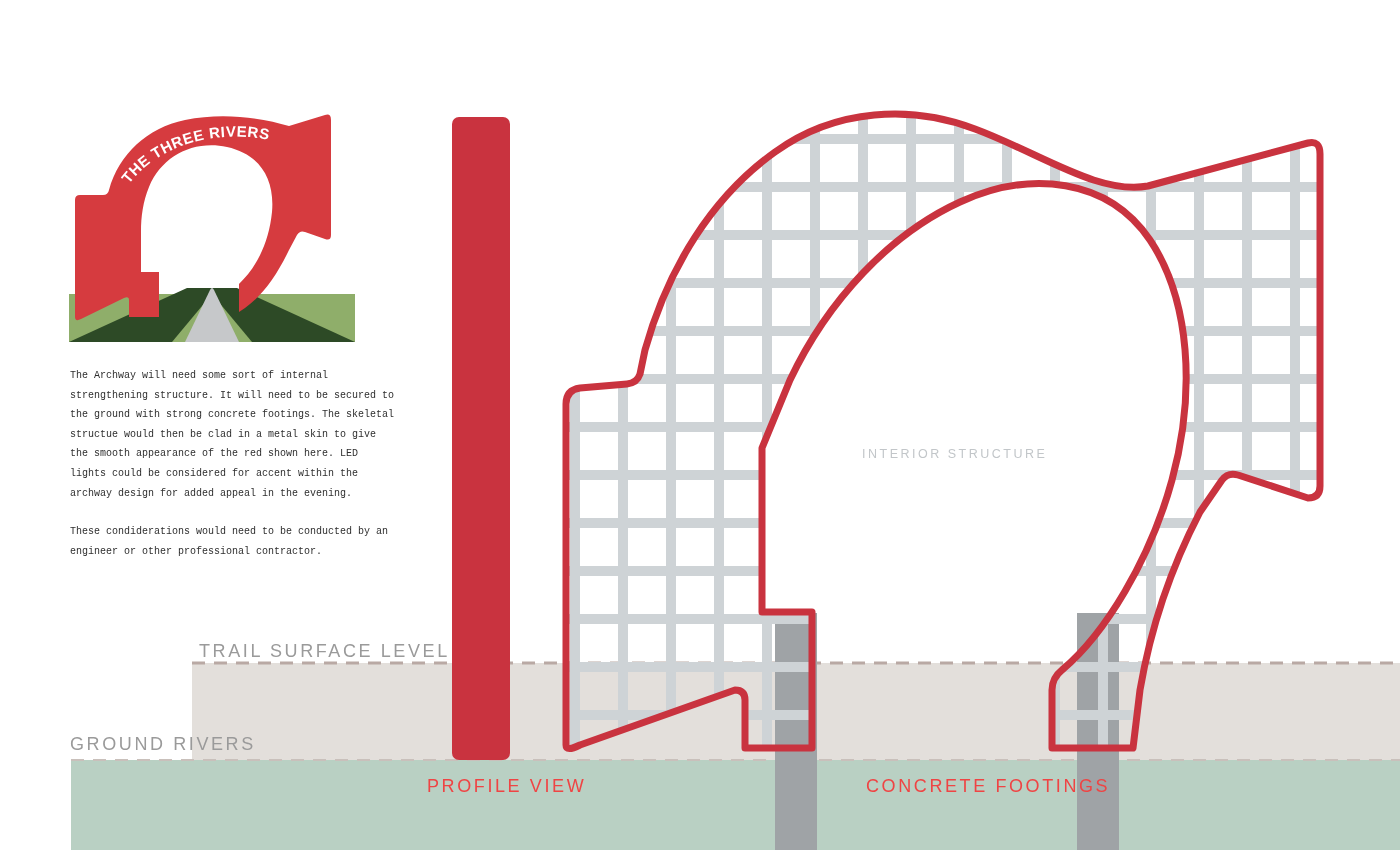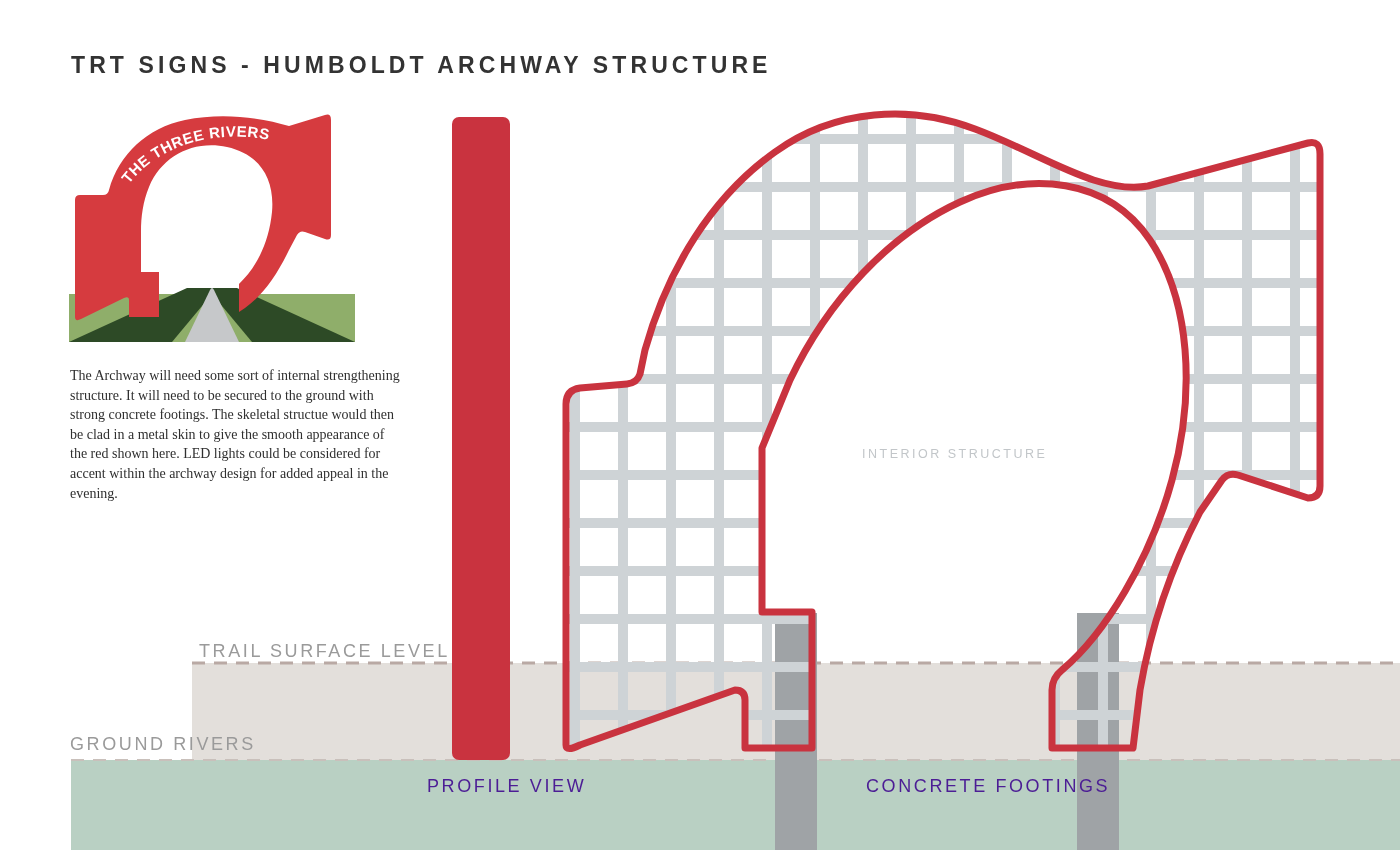--- a/index.html
+++ b/index.html
@@ -20,37 +20,37 @@
     font-size:23px;
     font-weight:700;
     letter-spacing:4.1px;
     color:#333333;
     white-space:nowrap;
   }
 
   
   .body-copy{
     position:absolute;left:70px;top:366px;width:330px;
-    font-family:Liberation Serif, serif;
-    font-size:14px;
+    font-family:Liberation Mono, monospace;
+    font-size:10px;
     line-height:19.6px;
     color:#2f2f2f;
   }
   .body-copy p{margin:0 0 19px 0;}
 
   
   .lbl{
     position:absolute;
     font-family:"Liberation Sans", sans-serif;
     font-size:18px;
     letter-spacing:2.6px;
     white-space:nowrap;
   }
   .lbl-grey{color:#9a9a9a;}
-  .lbl-white{color:#4c1d95;}
+  .lbl-white{color:#ef4444;}
   .lbl-faint{color:#c2c6c9;}
 
   #trail-surface-label{left:199px;top:641px;}
   #ground-level-label{left:70px;top:734px;}
   #profile-view-label{left:427px;top:776px;}
   #concrete-footings-label{left:866px;top:776px;}
   #interior-structure-label{left:862px;top:447px;font-size:12.5px;letter-spacing:2.5px;}
 
   svg{display:block;}
   #scene{position:absolute;left:0;top:0;}
@@ -209,24 +209,24 @@
         Z" fill="#d63b3f"></path>
 
     <defs>
       <path id="bannerArc" d="M 58,78 C 86,34 150,14 210,30"></path>
     </defs>
     <text font-family="Liberation Sans, sans-serif" font-size="15" font-weight="700" letter-spacing="0.6" fill="#ffffff">
       <textPath href="#bannerArc" startOffset="4%">THE THREE RIVERS TRAIL</textPath>
     </text>
   </svg>
 
-  <div class="page-title">TRT SIGNS - HUMBOLDT ARCHWAY STRUCTURE</div>
 
   <div class="body-copy">
     <p>The Archway will need some sort of internal strengthening structure. It will need to be secured to the ground with strong concrete footings. The skeletal structue would then be clad in a metal skin to give the smooth appearance of the red shown here. LED lights could be considered for accent within the archway design for added appeal in the evening.</p>
+    <p>These condiderations would need to be conducted by an engineer or other professional contractor.</p>
   </div>
 
   <div id="trail-surface-label" class="lbl lbl-grey">TRAIL SURFACE LEVEL</div>
 
   <div id="ground-level-label" class="lbl lbl-grey">GROUND RIVERS</div>
 
   <div id="profile-view-label" class="lbl lbl-white">PROFILE VIEW</div>
 
   <div id="concrete-footings-label" class="lbl lbl-white">CONCRETE FOOTINGS</div>
 

